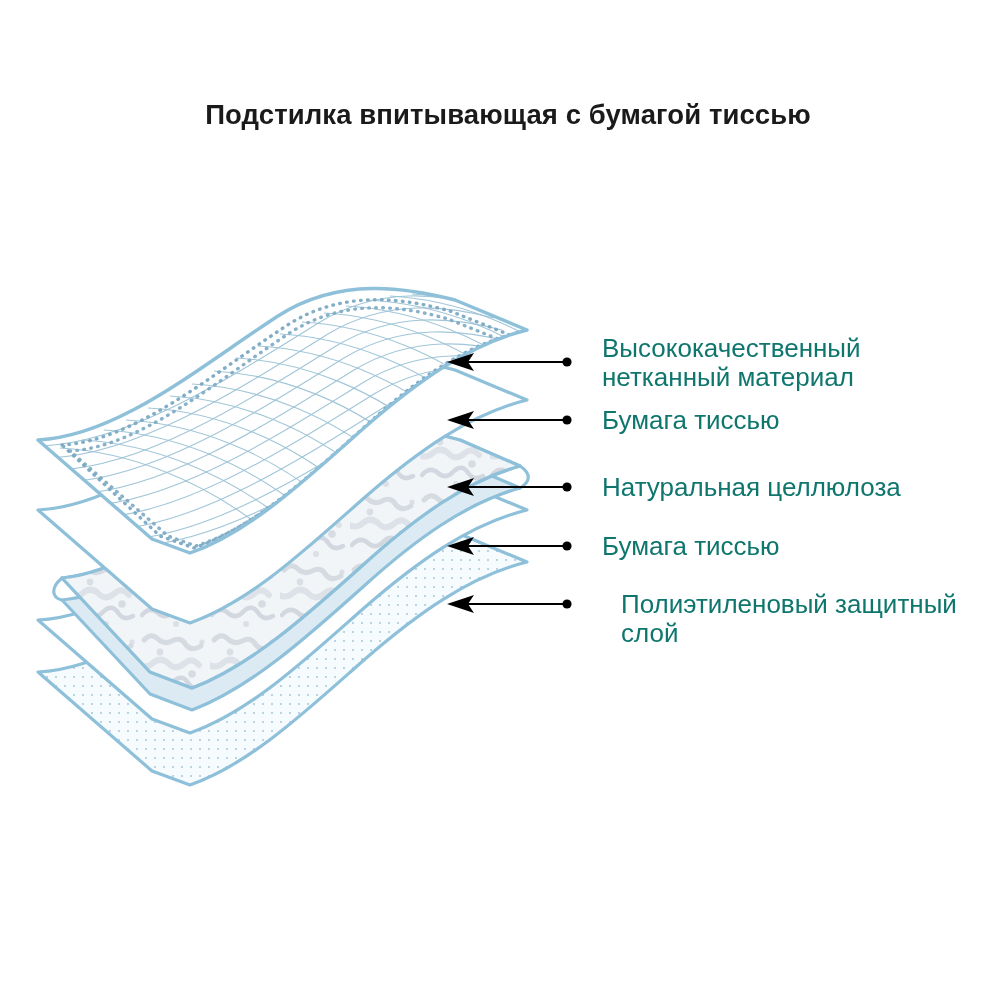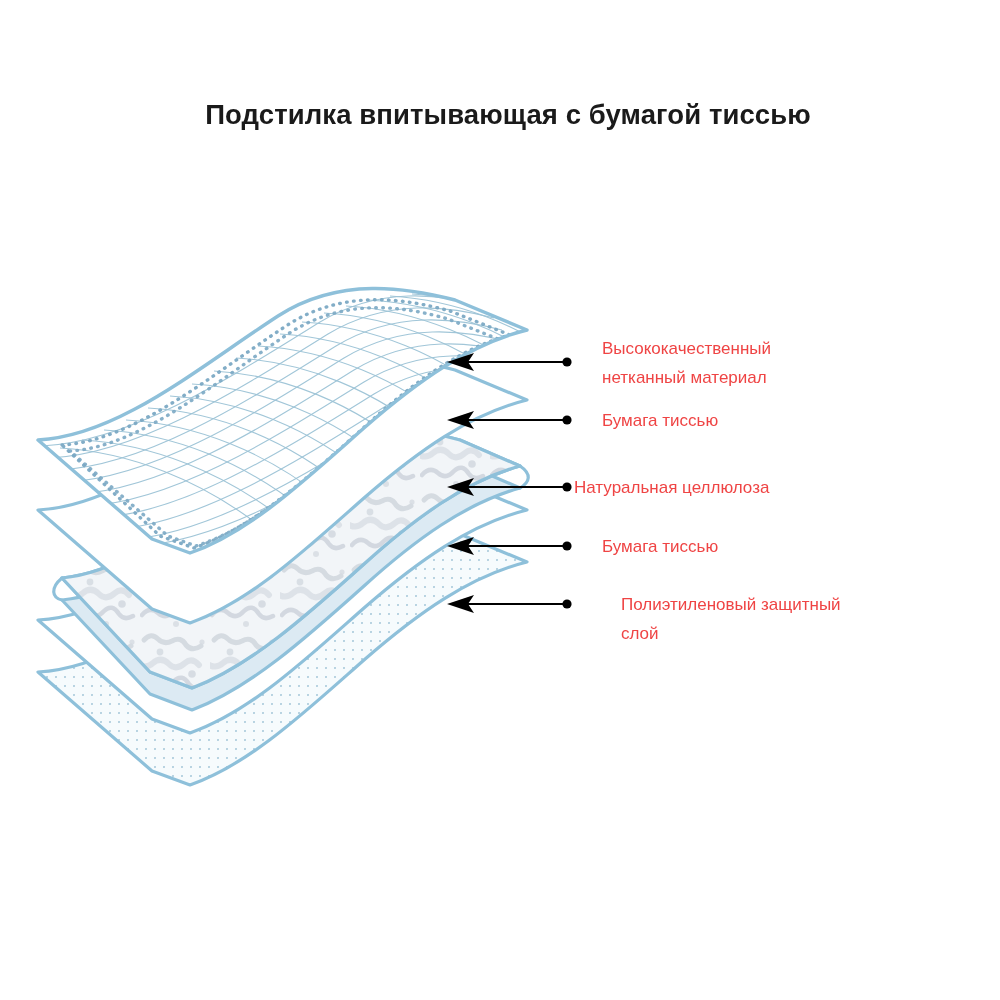--- a/index.html
+++ b/index.html
@@ -35,23 +35,23 @@
   svg#layers-svg {
     position: absolute;
     left: 0;
     top: 0;
     width: 1000px;
     height: 1000px;
     display: block;
   }
   .callout-label {
     position: absolute;
-    font-size: 17px;
+    font-size: 26px;
     line-height: 29px;
-    color: #ef4444;
+    color: #0f766e;
     white-space: pre-line;
   }
 </style>
 </head>
 <body>
 
 <div id="page">
 
   <div id="diagram-title">Подстилка впитывающая с бумагой тиссью</div>
 
@@ -311,20 +311,20 @@
         <path d="M 447 604 L 474 595 L 468 604 L 474 613 Z" fill="#000000"></path>
       </g>
     </g>
   </svg>
 
   <div class="callout-label" style="left:602px; top:334px;">Высококачественный
 нетканный материал</div>
 
   <div class="callout-label" style="left:602px; top:406px;">Бумага тиссью</div>
 
-  <div class="callout-label" style="left:574px; top:473px;">Натуральная целлюлоза</div>
+  <div class="callout-label" style="left:602px; top:473px;">Натуральная целлюлоза</div>
 
   <div class="callout-label" style="left:602px; top:532px;">Бумага тиссью</div>
 
   <div class="callout-label" style="left:602px; top:590px;margin-left:19px;">Полиэтиленовый защитный
 слой</div>
 
 </div>
 
 </body></html>

